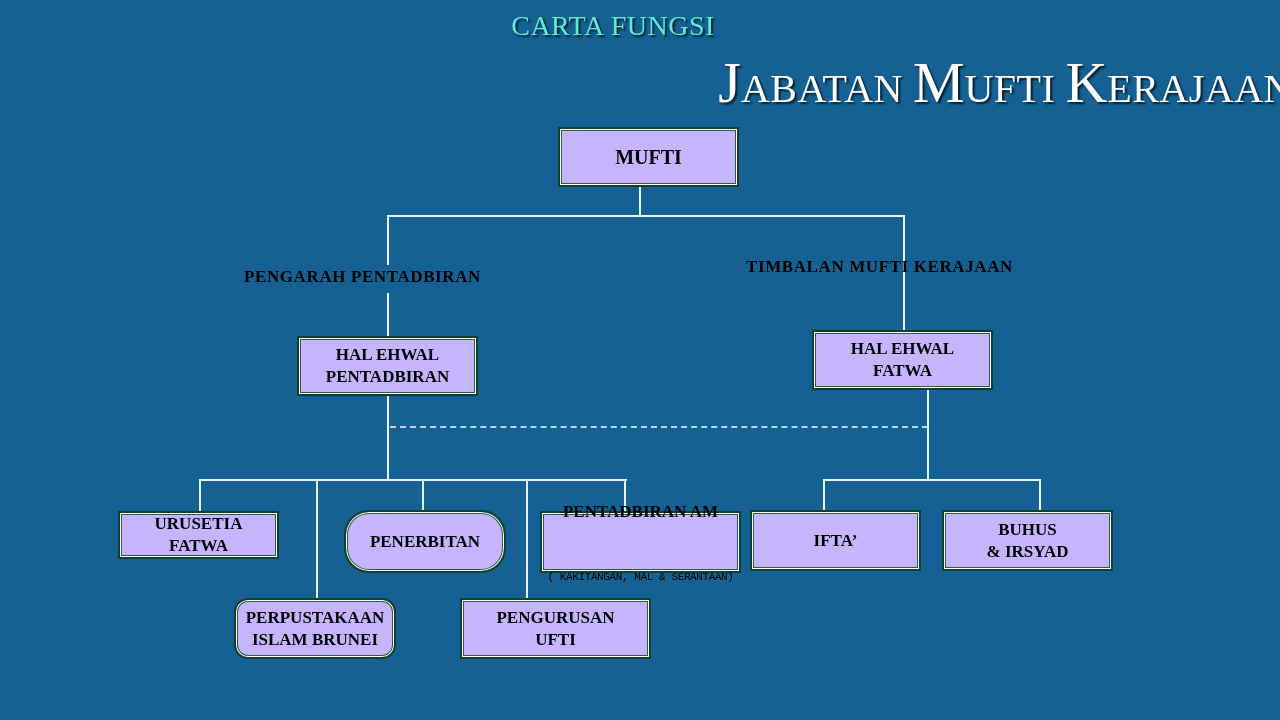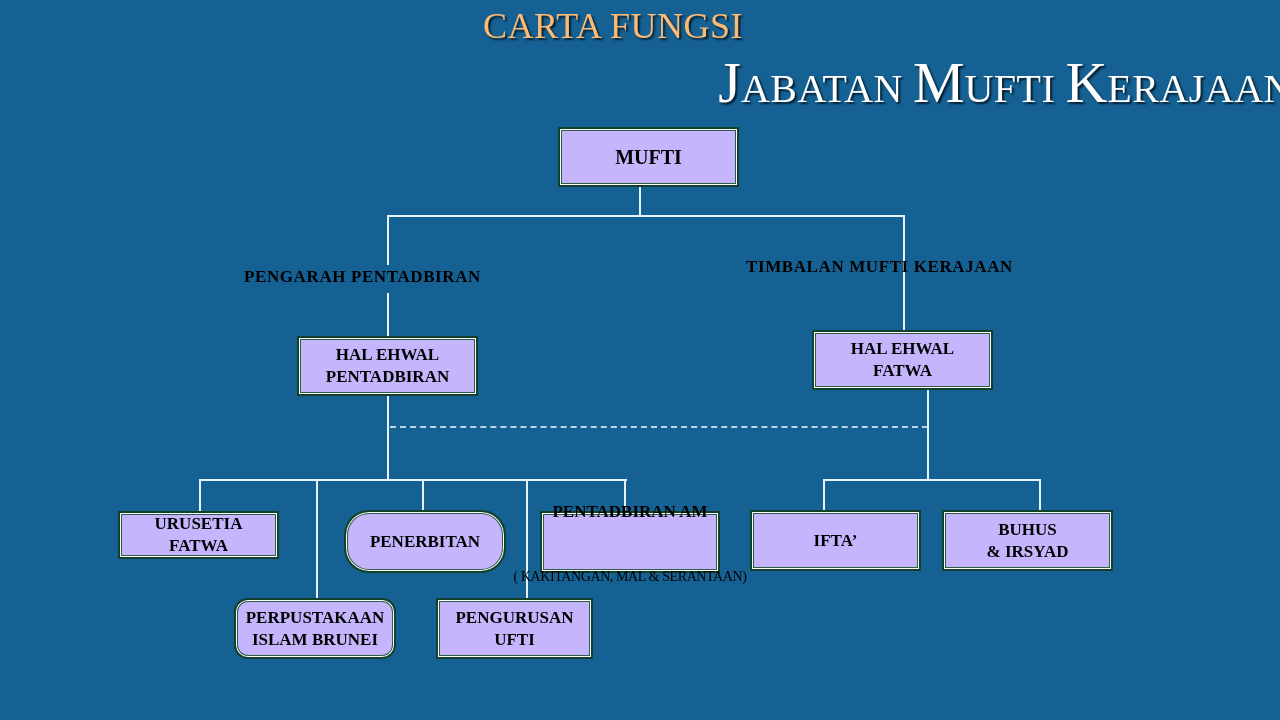--- a/index.html
+++ b/index.html
@@ -13,22 +13,22 @@
       background: #156193;
       position: relative;
       font-family: "Liberation Serif", "DejaVu Serif", serif;
     }
     .title-line1 {
       position: absolute;
       left: 0;
       top: 2px;
       width: 1226px;
       text-align: center;
-      color: #fdba74;
-      font-size: 36px;
+      color: #5eead4;
+      font-size: 28px;
       letter-spacing: 0.5px;
       text-shadow: 2px 2px 2px rgba(0,0,0,0.7);
       line-height: 48px;
     }
     .title-line2 {
       position: absolute;
       left: 0;
       top: 48px;
       width: 1252px;
       text-align: right;
@@ -69,23 +69,23 @@
       font-weight: bold;
       line-height: 22px;
       cursor: pointer;
     }
     .box .lbl {
       font-size: 17px;
       white-space: nowrap;
     }
     .box.big .lbl { font-size: 20px; }
     .box .sub {
-      font-family: Liberation Serif, serif;
+      font-family: Liberation Mono, monospace;
       font-weight: normal;
-      font-size: 14px;
+      font-size: 11px;
       letter-spacing: -0.4px;
       line-height: 12px;
       white-space: nowrap;
     }
     .role-label {
       position: absolute;
       color: #000000;
       font-weight: bold;
       font-size: 17px;
       letter-spacing: 0.6px;
@@ -144,25 +144,25 @@
   <span class="lbl">URUSETIA</span>
   <span class="lbl">FATWA</span>
 </div>
 <div class="box" style="left:234px; top:598px; width:162px; height:61px;border-radius:14px;">
   <span class="lbl">PERPUSTAKAAN</span>
   <span class="lbl">ISLAM BRUNEI</span>
 </div>
 <div class="box" style="left:344px; top:510px; width:162px; height:63px;border-radius:25px;">
   <span class="lbl">PENERBITAN</span>
 </div>
-<div class="box" style="left:436px; top:598px; width:157px; height:61px;">
+<div class="box" style="left:460px; top:598px; width:191px; height:61px;">
   <span class="lbl">PENGURUSAN</span>
   <span class="lbl">UFTI</span>
 </div>
-<div class="box" style="left:540px; top:511px; width:180px; height:62px;gap:48px;">
+<div class="box" style="left:540px; top:511px; width:201px; height:62px;gap:48px;">
   <span class="lbl">PENTADBIRAN AM</span>
   <span class="sub">( KAKITANGAN, MAL &amp; SERANTAAN)</span>
 </div>
 
 <div class="box" style="left:750px; top:510px; width:171px; height:61px;">
   <span class="lbl">IFTA’</span>
 </div>
 <div class="box" style="left:942px; top:510px; width:171px; height:61px;text-align:right;">
   <span class="lbl">BUHUS</span>
   <span class="lbl">&amp; IRSYAD</span>

